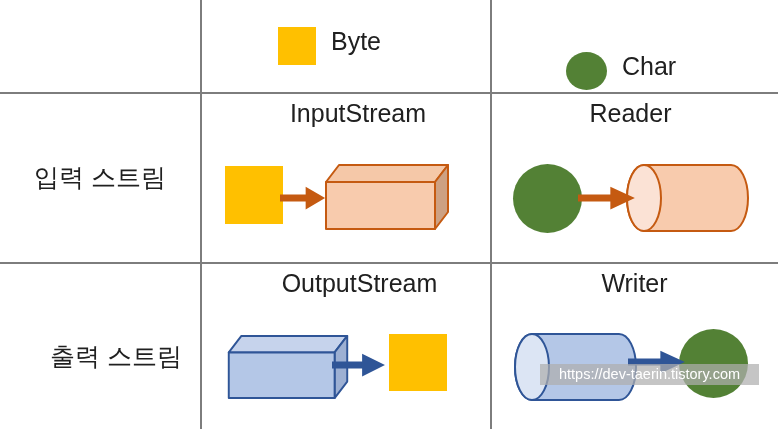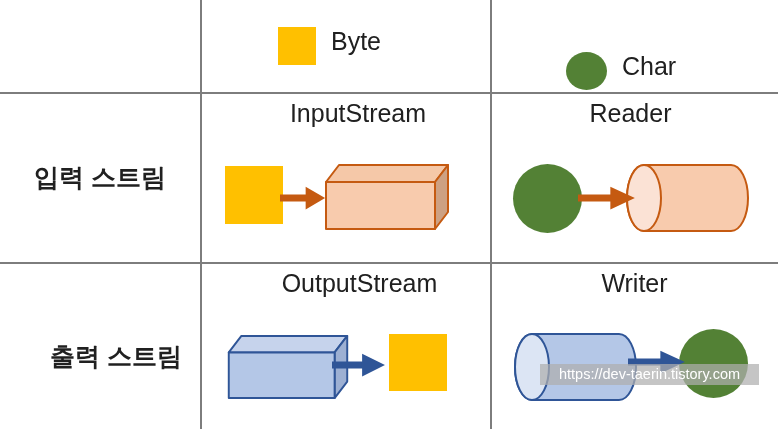--- a/index.html
+++ b/index.html
@@ -10,21 +10,21 @@
   }
   .grid-line{position:absolute;background:#7d7d7d;}
   .vline{top:0;width:2px;height:429px;}
   .hline{left:0;width:778px;height:2px;}
   .cell-title{
     position:absolute;text-align:center;font-size:25px;line-height:30px;
     color:#202020;letter-spacing:0px;
   }
   .row-label{
     position:absolute;display:flex;align-items:center;justify-content:center;
-    font-size:25px;color:#202020;font-weight:bold;
+    font-size:25px;color:#202020;
   }
   .legend-group{position:absolute;display:flex;align-items:flex-start;padding-left:12px;}
   .legend-label{font-size:25px;color:#202020;margin-left:15px;}
   .byte-square{background:#FFC000;}
   .char-circle{background:#538135;border-radius:50%;}
   .shape{position:absolute;line-height:0;}
   .watermark{
     position:absolute;left:540px;top:364px;height:21px;
     background:rgba(175,175,175,0.72);
     color:#ffffff;font-size:14.5px;line-height:21px;

